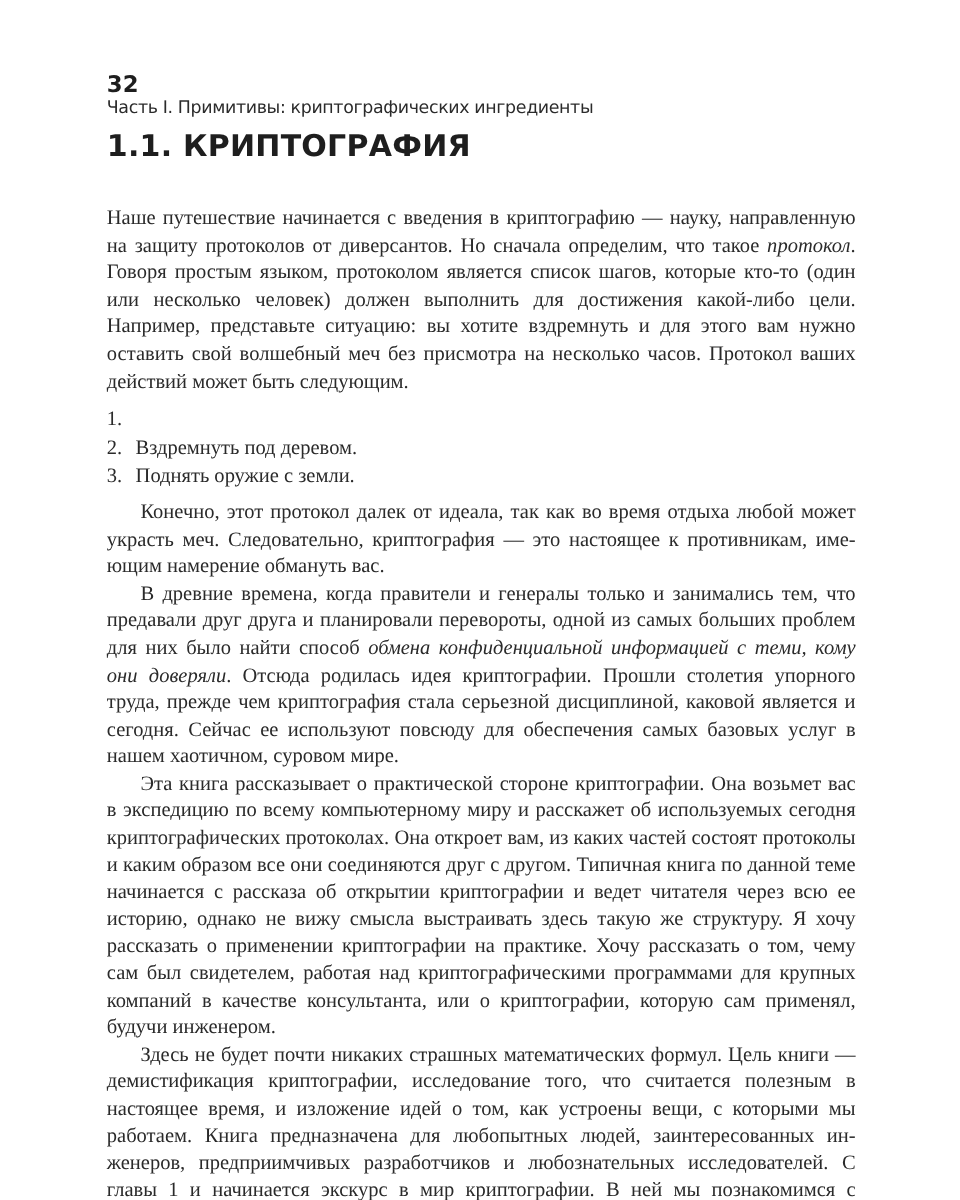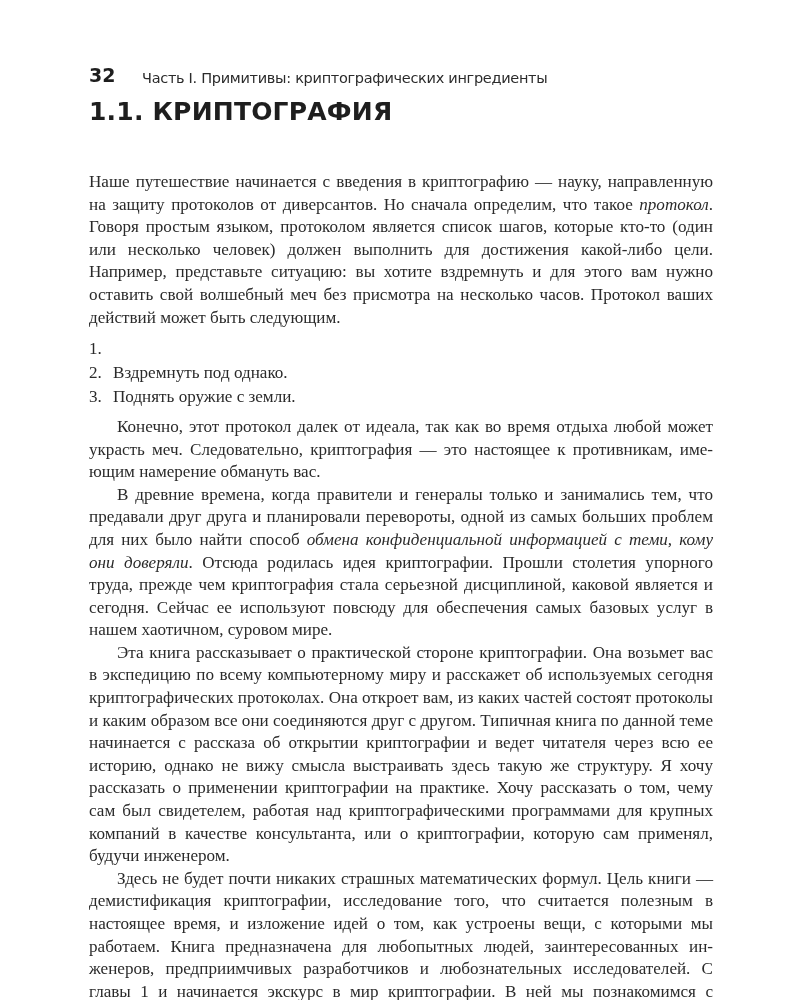--- a/index.html
+++ b/index.html
@@ -19,37 +19,38 @@
       left: 89px;
       top: 0;
       width: 624px;
     }
     .running-head {
       position: absolute;
       top: 60px;
       left: 0;
       height: 26px;
       display: flex;
-      align-items: flex-end;
+      align-items: flex-start;
       font-family: "DejaVu Sans", sans-serif;
+      flex-direction: column;
     }
     .page-number {
       font-weight: bold;
       font-size: 19px;
       color: #1e1e1e;
       width: 53px;
     }
     .running-title {
       font-size: 14.5px;
       color: #2b2b2b;
       letter-spacing: -0.3px;
     }
     .section-title {
       position: absolute;
-      top: 96px;
+      top: 106px;
       left: 0;
       margin: 0;
       font-family: "DejaVu Sans", sans-serif;
       font-weight: bold;
       font-size: 25px;
       line-height: 32px;
       color: #1e1e1e;
       letter-spacing: 0.2px;
     }
     .section-title span { display: block; }
@@ -103,21 +104,21 @@
 
   <div class="body-text">
     <p><span>Наше путешествие начинается с введения в криптографию — науку, направленную на защиту протоколов от диверсантов. Но сначала определим, что такое </span><em>протокол</em><span>. Говоря простым языком, протоколом является список шагов, которые кто-то (один или несколько человек) должен выполнить для достижения какой-либо цели. Например, представьте ситуацию: вы хотите вздремнуть и для этого вам нужно оставить свой волшебный меч без присмотра на несколько часов. Протокол ваших действий может быть следующим.</span></p>
 
     <ol class="steps">
       <li>
         <span class="num">1.</span>
       </li>
       <li>
         <span class="num">2.</span>
-        <span>Вздремнуть под однако.</span>
+        <span>Вздремнуть под деревом.</span>
       </li>
       <li>
         <span class="num">3.</span>
         <span>Поднять оружие с земли.</span>
       </li>
     </ol>
 
     <p class="indent">Конечно, этот протокол далек от идеала, так как во время отдыха любой может украсть меч. Следовательно, криптография — это настоящее к противникам, име­ющим намерение обмануть вас.</p>
 
     <p class="indent"><span>В древние времена, когда правители и генералы только и занимались тем, что предавали друг друга и планировали перевороты, одной из самых больших проблем для них было найти способ </span><em>обмена конфиденциальной информацией с теми, кому они доверяли</em><span>. Отсюда родилась идея криптографии. Прошли столетия упорного труда, прежде чем криптография стала серьезной дисциплиной, каковой является и сегодня. Сейчас ее используют повсюду для обеспечения самых базовых услуг в нашем хаотичном, суровом мире.</span></p>

